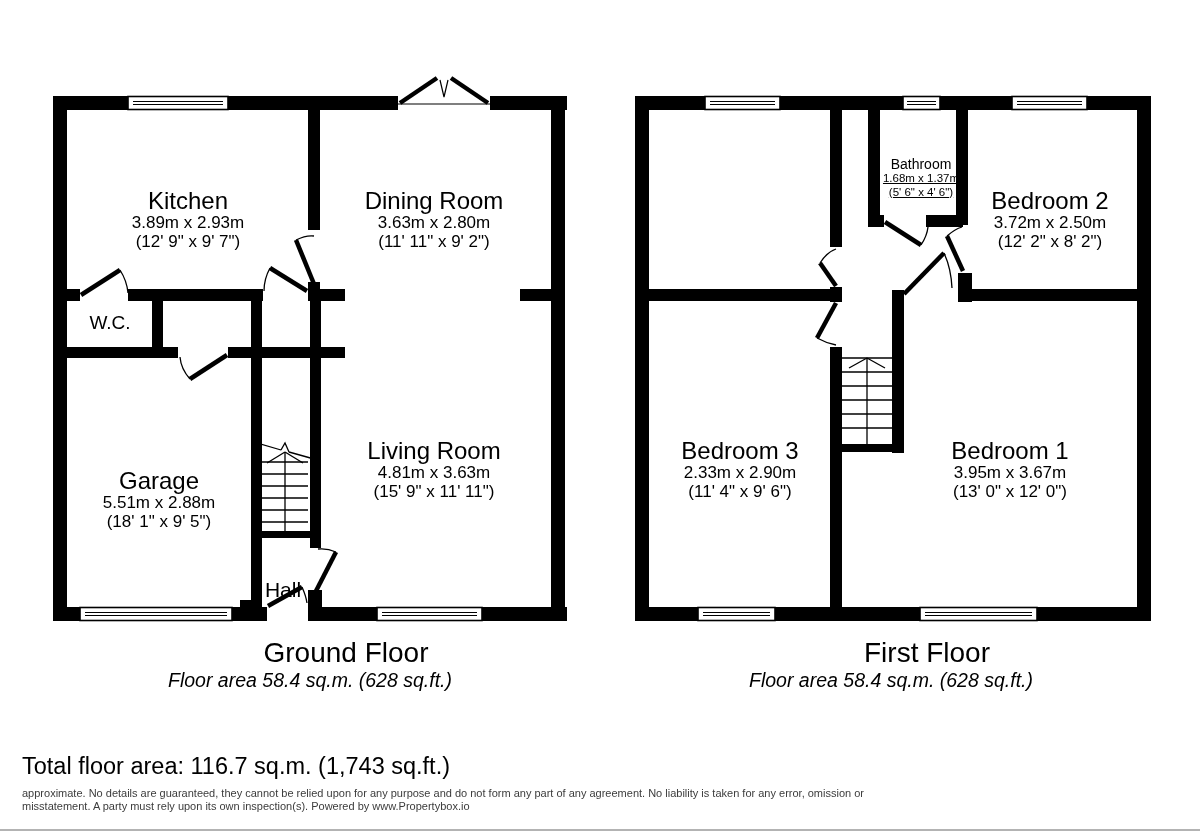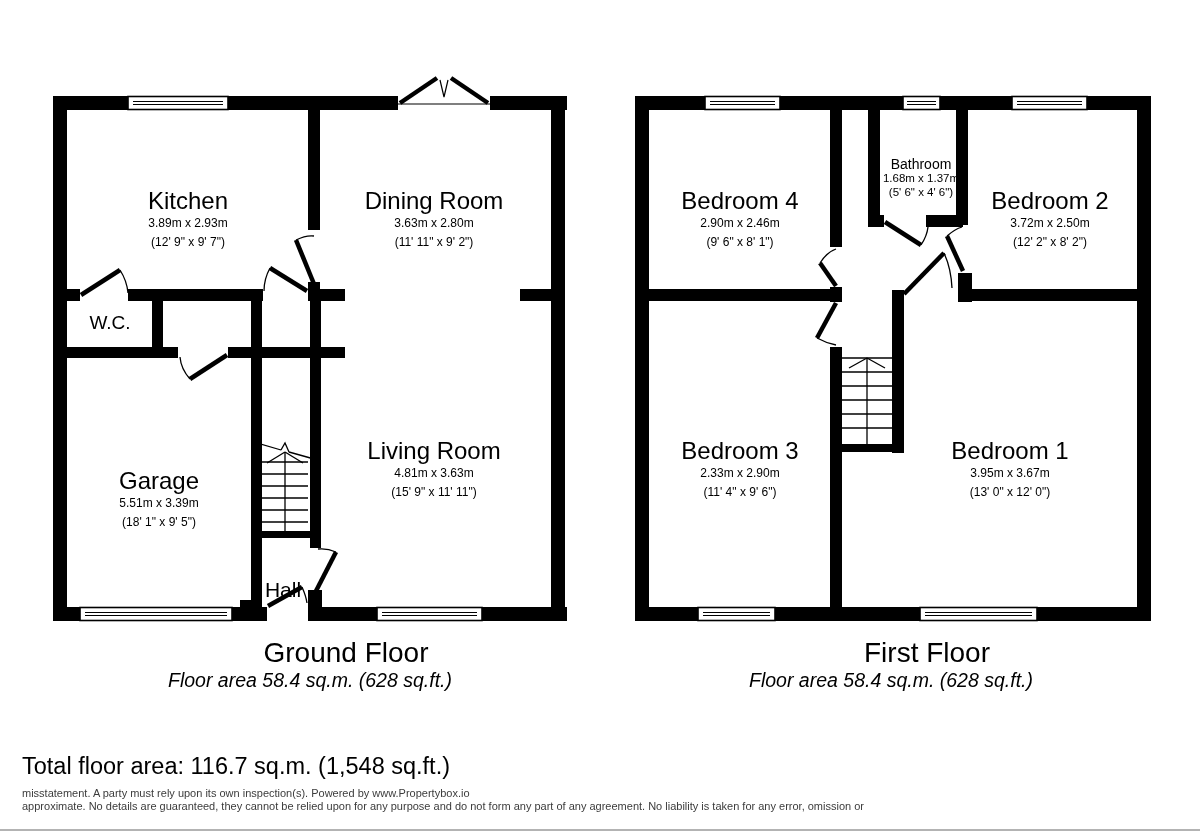--- a/index.html
+++ b/index.html
@@ -1,23 +1,23 @@
 <!DOCTYPE html>
 <html><head>
 <meta charset="utf-8">
 <style>
   html,body{margin:0;padding:0;background:#fff;}
   .plan{position:relative;width:1200px;height:840px;background:#fff;overflow:hidden;
         font-family:"Liberation Sans",sans-serif;color:#000;}
   svg{position:absolute;left:0;top:0;}
   .room{position:absolute;transform:translateX(-50%);text-align:center;white-space:nowrap;}
   .rt{font-size:24px;line-height:27px;}
-  .rd{font-size:12px;line-height:18.5px;}
+  .rd{font-size:17px;line-height:18.5px;}
   .room.small .rt{font-size:14px;line-height:15px;}
-  .room.small .rd{font-size:11.5px;line-height:13.5px;}
+  .room.small .rd{font-size:11.5px;line-height:13.5px;text-decoration:underline;}
   .room.tiny{font-size:19px;line-height:20px;}
   .room.hall{font-size:21px;line-height:18px;margin-top:28px;}
   .caption{position:absolute;transform:translateX(-50%);white-space:nowrap;font-size:28px;line-height:30px;margin-left:36px;}
   .caption-area{position:absolute;transform:translateX(-50%);white-space:nowrap;font-size:19.5px;line-height:21px;font-style:italic;}
   .total{position:absolute;left:22px;top:754px;font-size:23.5px;line-height:25px;white-space:nowrap;}
   .disclaimer{position:absolute;left:22px;top:787px;font-size:11px;line-height:12.6px;color:#3c3c3c;}
   .disclaimer div{white-space:nowrap;}
   .bottom-rule{position:absolute;left:0;top:829px;width:1200px;height:0;border-top:2px solid #b3b3b3;}
 </style>
 </head>
@@ -232,37 +232,32 @@
 <div class="room" style="left:434px;top:187px">
   <div class="rt">Dining Room</div>
   <div class="rd">3.63m x 2.80m</div>
   <div class="rd">(11' 11" x 9' 2")</div>
 </div>
 <div class="room tiny" style="left:110px;top:313px">
   <div>W.C.</div>
 </div>
 <div class="room" style="left:159px;top:467px">
   <div class="rt">Garage</div>
-  <div class="rd">5.51m x 3.39m</div>
+  <div class="rd">5.51m x 2.88m</div>
   <div class="rd">(18' 1" x 9' 5")</div>
 </div>
 <div class="room" style="left:434px;top:437px">
   <div class="rt">Living Room</div>
   <div class="rd">4.81m x 3.63m</div>
   <div class="rd">(15' 9" x 11' 11")</div>
 </div>
 <div class="room hall" style="left:283px;top:553px">
   <div>Hall</div>
 </div>
 
-<div class="room" style="left:740px;top:187px">
-  <div class="rt">Bedroom 4</div>
-  <div class="rd">2.90m x 2.46m</div>
-  <div class="rd">(9' 6" x 8' 1")</div>
-</div>
 <div class="room small" style="left:921px;top:157px">
   <div class="rt">Bathroom</div>
   <div class="rd">1.68m x 1.37m</div>
   <div class="rd">(5' 6" x 4' 6")</div>
 </div>
 <div class="room" style="left:1050px;top:187px">
   <div class="rt">Bedroom 2</div>
   <div class="rd">3.72m x 2.50m</div>
   <div class="rd">(12' 2" x 8' 2")</div>
 </div>
@@ -275,22 +270,22 @@
   <div class="rt">Bedroom 1</div>
   <div class="rd">3.95m x 3.67m</div>
   <div class="rd">(13' 0" x 12' 0")</div>
 </div>
 
 <div class="caption" style="left:310px;top:638px">Ground Floor</div>
 <div class="caption-area" style="left:310px;top:670px">Floor area 58.4 sq.m. (628 sq.ft.)</div>
 <div class="caption" style="left:891px;top:638px">First Floor</div>
 <div class="caption-area" style="left:891px;top:670px">Floor area 58.4 sq.m. (628 sq.ft.)</div>
 
-<div class="total">Total floor area: 116.7 sq.m. (1,548 sq.ft.)</div>
+<div class="total">Total floor area: 116.7 sq.m. (1,743 sq.ft.)</div>
 
 <div class="disclaimer">
+  <div>approximate. No details are guaranteed, they cannot be relied upon for any purpose and do not form any part of any agreement. No liability is taken for any error, omission or</div>
   <div>misstatement. A party must rely upon its own inspection(s). Powered by www.Propertybox.io</div>
-  <div>approximate. No details are guaranteed, they cannot be relied upon for any purpose and do not form any part of any agreement. No liability is taken for any error, omission or</div>
 </div>
 
 <div class="bottom-rule"></div>
 
 </div>
 
 </body></html>

